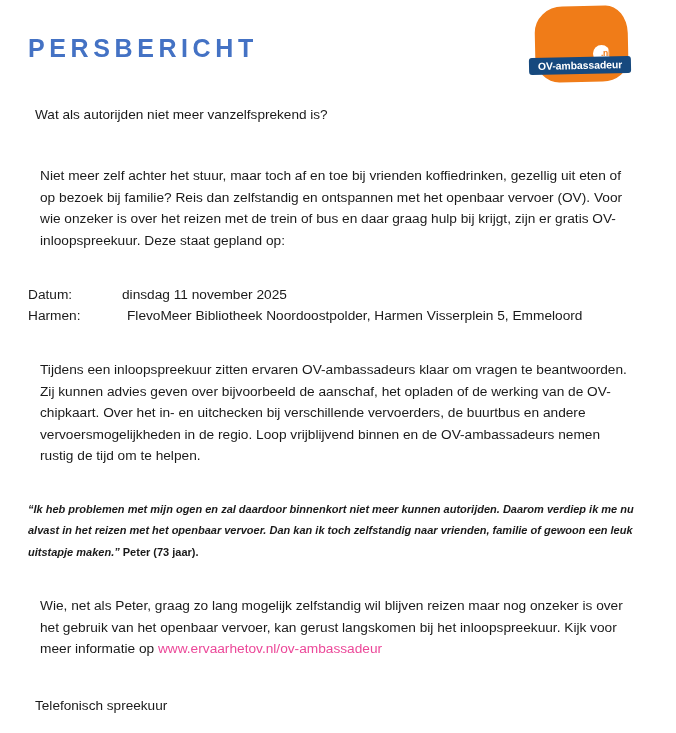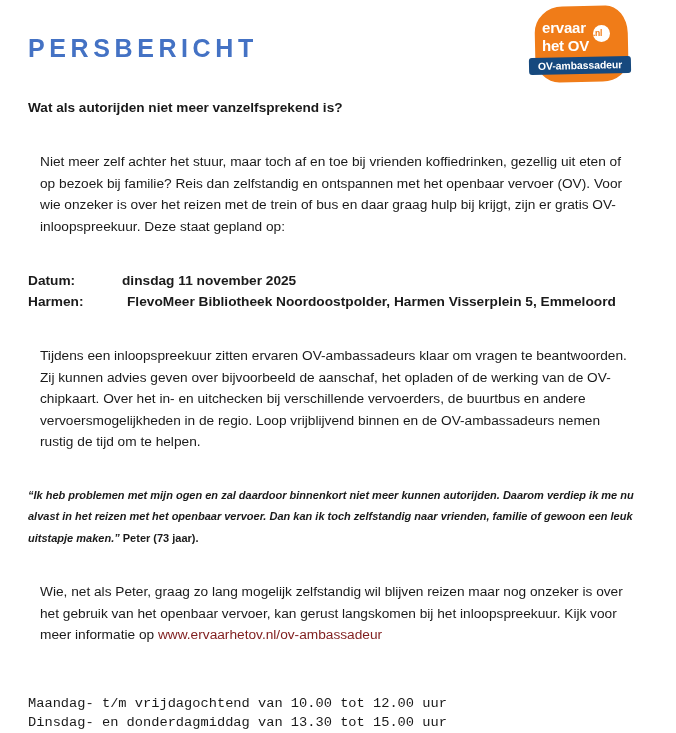--- a/index.html
+++ b/index.html
@@ -72,73 +72,73 @@
     letter-spacing: -0.2px;
     text-align: left;
   }
   .logo-text .l2 {
     display: block;
     margin-top: 2px;
   }
   .logo-nl {
     position: absolute;
     left: 64px;
-    top: 19px;
+    top: 39px;
     width: 17px;
     height: 17px;
     border-radius: 50%;
     background: #ffffff;
     color: #f07c18;
     font-size: 8.5px;
     font-weight: bold;
     line-height: 17px;
-    text-align: left;
+    text-align: right;
     letter-spacing: -0.3px;
   }
   .logo-banner {
     position: absolute;
     left: 0;
     top: 51px;
     padding: 2.5px 9px 3.5px 9px;
     background: #16497e;
     color: #ffffff;
     font-size: 10.4px;
     font-weight: bold;
     letter-spacing: -0.05px;
     border-radius: 3px;
     transform: rotate(-1.2deg);
     white-space: nowrap;
   }
 
   
   .sub-heading {
     font-size: 13.6px;
-    font-weight: bold;
+    font-weight: normal;
     line-height: 18px;
-    margin: 0;
+    margin: 7px;
     padding: 0;
     color: #1a1a1a;
   }
   p.para {
     font-size: 13.7px;
     line-height: 21.5px;
     margin: 12px;
     color: #1a1a1a;
     text-align: left;
   }
   .sp-18 { height: 18px; }
   .sp-20 { height: 20px; }
   .sp-21 { height: 21px; }
   .sp-22 { height: 22px; }
   .sp-13 { height: 13px; }
 
   
   .details {
     font-size: 13.7px;
-    font-weight: bold;
+    font-weight: normal;
     line-height: 21px;
     color: #1a1a1a;
   }
   .details .row {
     display: block;
     white-space: normal;
   }
   .details .lbl {
     display: inline-block;
     width: 94px;
@@ -156,21 +156,21 @@
     margin: 0;
     color: #1a1a1a;
     font-weight: bold;
   }
   .quote .attrib {
     font-style: normal;
   }
 
   
   .link {
-    color: #7f1d1d;
+    color: #ec4899;
     text-decoration: none;
   }
 
   .phone-num { font-weight: bold; }
 
   .hours {
     font-size: 13.7px;
     line-height: 19.5px;
     color: #1a1a1a;
   }
@@ -180,24 +180,20 @@
 <body>
 
 <div class="page">
 
   <div class="header">
 
     <div class="doc-title">PERSBERICHT</div>
 
     <div class="logo">
       <div class="logo-blob"></div>
-      <div class="logo-text">
-        <span>ervaar</span>
-        <span class="l2">het OV</span>
-      </div>
       <div class="logo-nl">.nl</div>
       <div class="logo-banner">OV-ambassadeur</div>
     </div>
 
   </div>
 
   <div class="sp-13"></div>
 
   <div class="sub-heading">Wat als autorijden niet meer vanzelfsprekend is?</div>
 
@@ -223,20 +219,21 @@
   <div class="sp-20"></div>
 
   <p class="quote"><span>“Ik heb problemen met mijn ogen en zal daardoor binnenkort niet meer kunnen autorijden. Daarom verdiep ik me nu alvast in het reizen met het openbaar vervoer. Dan kan ik toch zelfstandig naar vrienden, familie of gewoon een leuk uitstapje maken.”</span><span class="attrib"> Peter (73 jaar).</span></p>
 
   <div class="sp-20"></div>
 
   <p class="para"><span>Wie, net als Peter, graag zo lang mogelijk zelfstandig wil blijven reizen maar nog onzeker is over het gebruik van het openbaar vervoer, kan gerust langskomen bij het inloopspreekuur. Kijk voor meer informatie op </span><a class="link" href="#">www.ervaarhetov.nl/ov-ambassadeur</a></p>
 
   <div class="sp-18"></div>
 
+  <div class="sub-heading">Telefonisch spreekuur</div>
 
 
   <div class="sp-18"></div>
 
   <div class="hours">
     <div>Maandag- t/m vrijdagochtend van 10.00 tot 12.00 uur</div>
     <div>Dinsdag- en donderdagmiddag van 13.30 tot 15.00 uur</div>
 
   </div>
 

